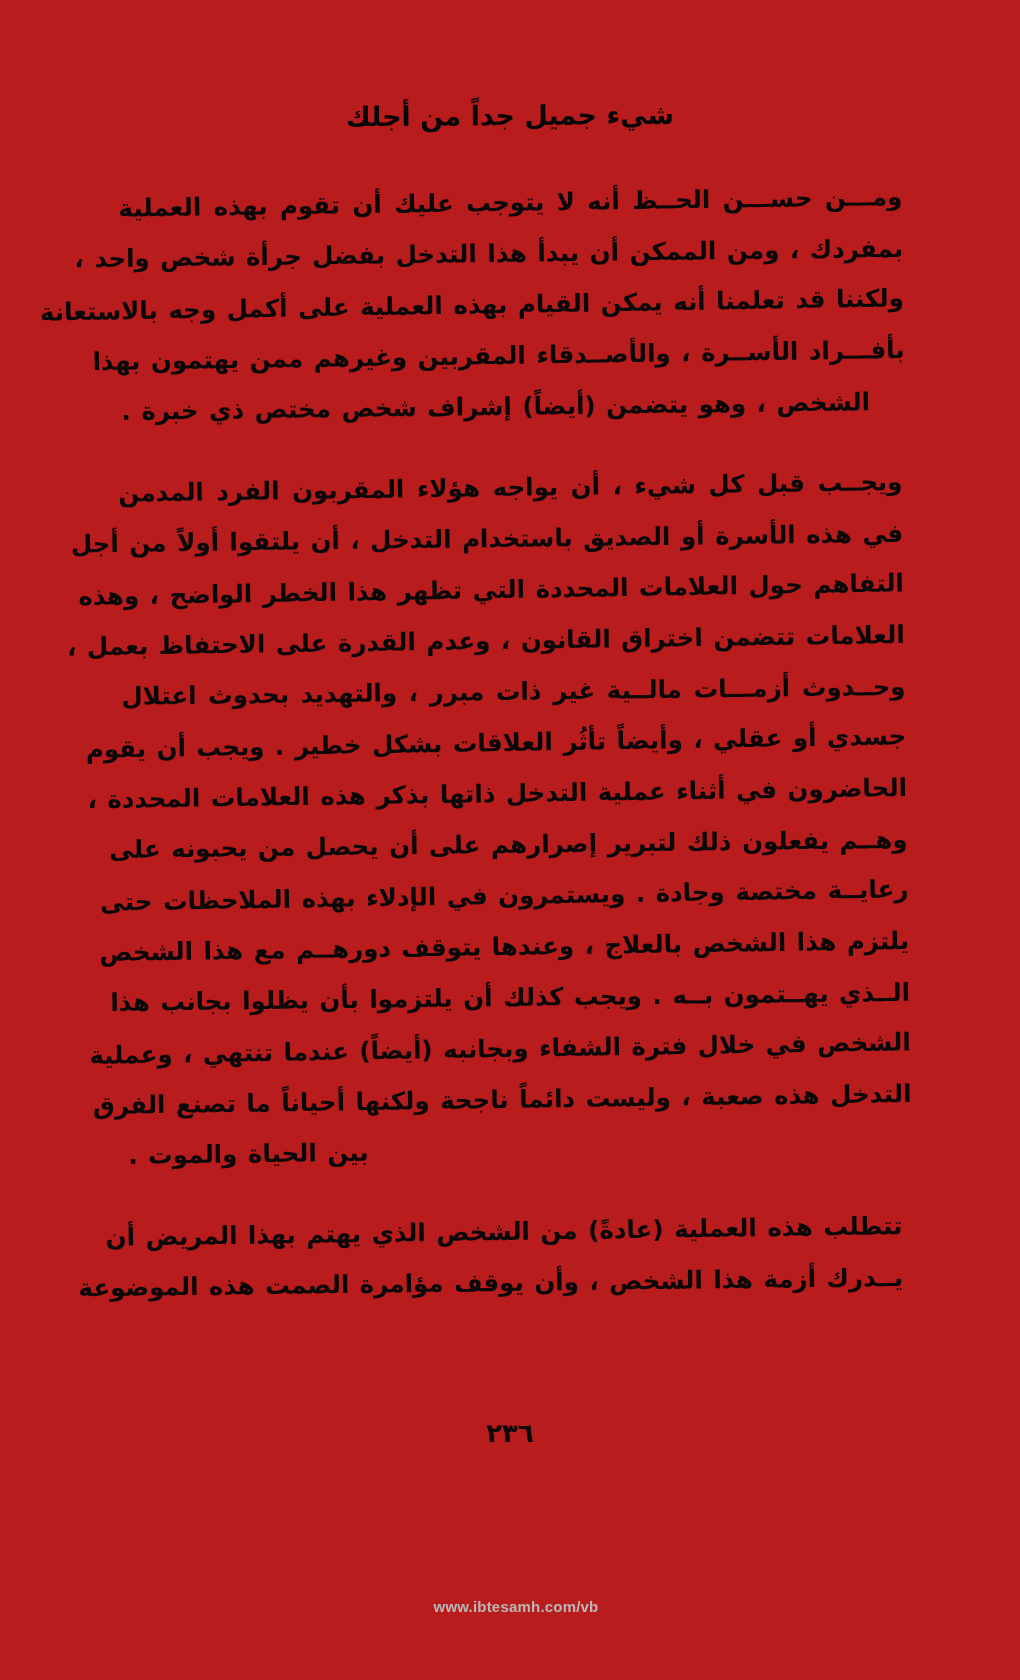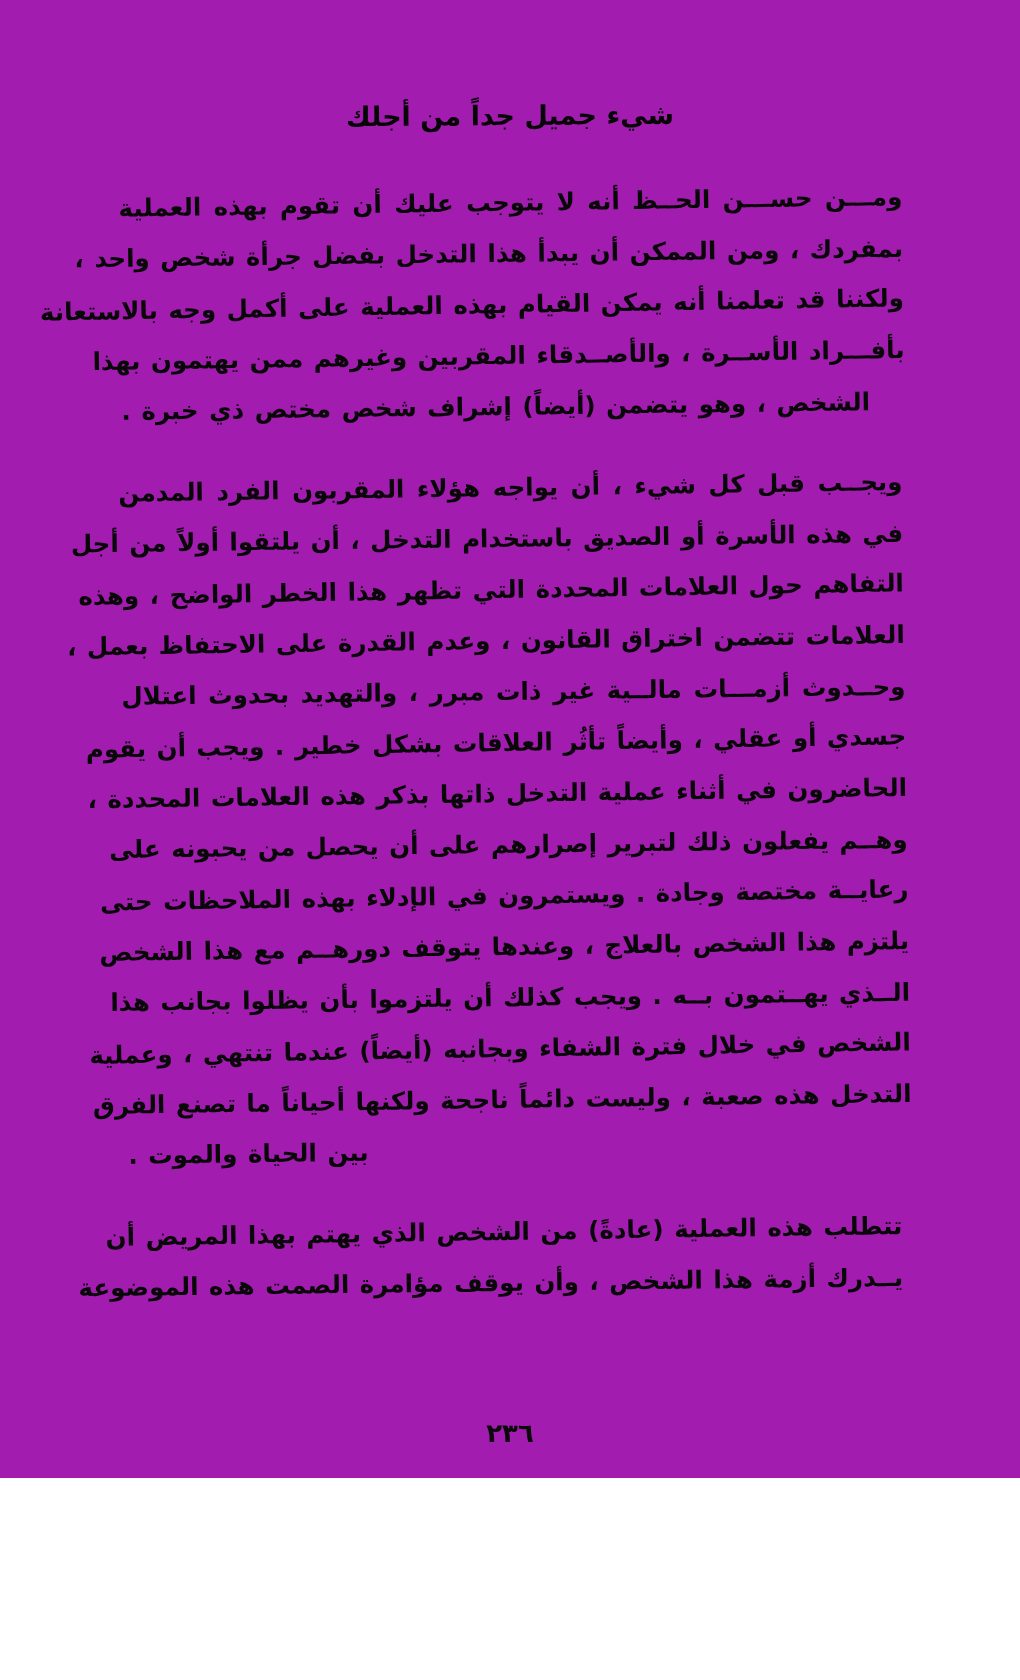--- a/index.html
+++ b/index.html
@@ -5,23 +5,23 @@
 <style>
   html, body {
     margin: 0;
     padding: 0;
     background: #ffffff;
   }
 
   .page {
     position: relative;
     width: 1020px;
-    height: 1478px;
+    height: 1680px;
     margin: 0 auto;
-    background: #a21caf;
+    background: #b91c1c;
     overflow: hidden;
     font-family: "DejaVu Sans", "Liberation Sans", sans-serif;
   }
 
   
   .scan-body {
     position: absolute;
     top: 96px;
     right: 118px;
     left: 118px;

